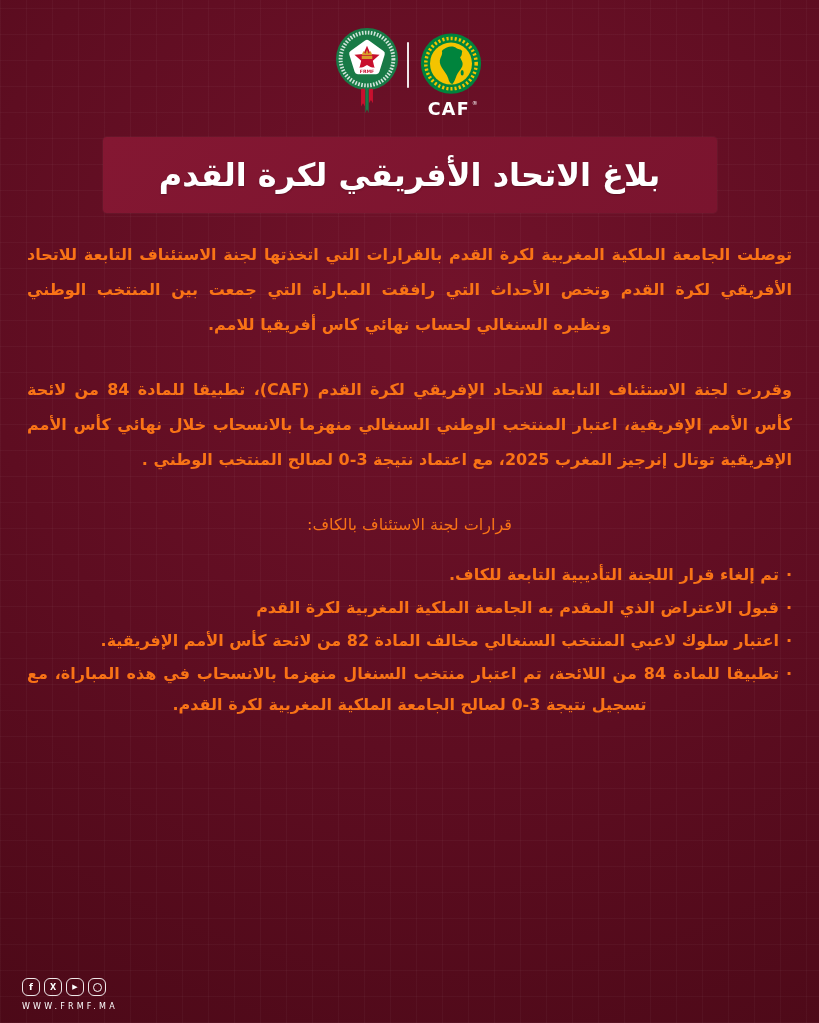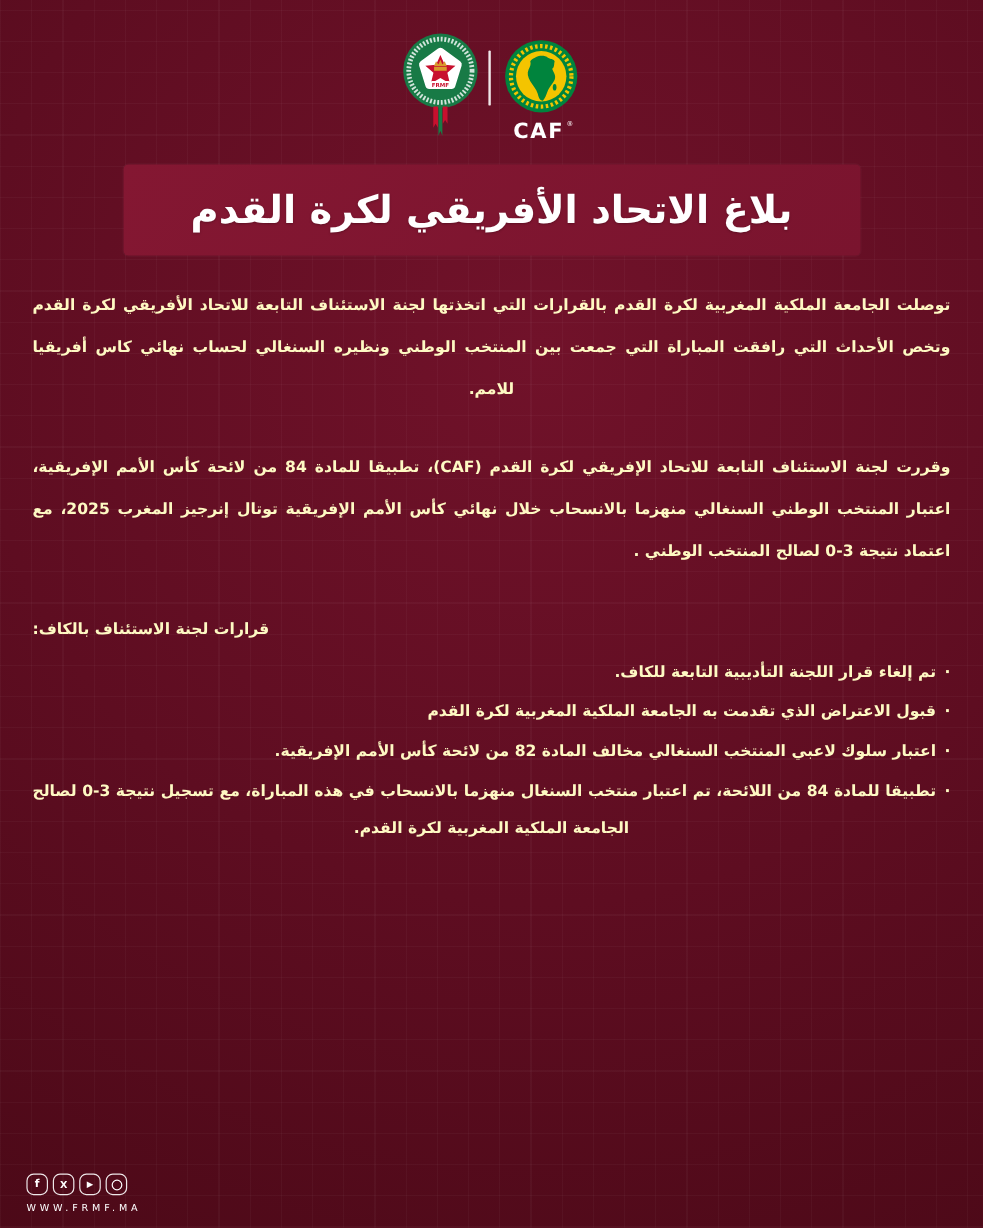--- a/index.html
+++ b/index.html
@@ -26,29 +26,29 @@
     display:flex;align-items:center;justify-content:center;
     box-shadow:0 0 0 1px rgba(255,255,255,0.03);
   }
   .title-banner h1{
     margin:16px;font-size:32px;font-weight:800;color:#fff;letter-spacing:0;
     text-shadow:0 1px 2px rgba(0,0,0,0.25);
   }
   .content{
     direction:rtl;unicode-bidi:embed;
     margin:24px 27px 0;
-    font-size:13px;font-weight:700;color:#fef9c3;
+    font-size:16px;font-weight:700;color:#f97316;
   }
   .content p{
     margin:0 0 30px;line-height:35px;
     text-align:justify;
   }
   .last-center{text-align-last:center;}
   .decisions-heading{
-    margin:0;line-height:36px;text-align:left;font-weight:700;
+    margin:16px;line-height:36px;text-align:center;font-weight:400;
   }
   ul.decisions{
     list-style:none;margin:2px 0 0;padding:0;
   }
   ul.decisions li{
     line-height:31px;margin:0 0 2px;text-align:justify;
   }
   ul.decisions li .marker{margin-left:7px;}
   .footer{
     position:absolute;left:22px;bottom:12px;
@@ -103,21 +103,21 @@
 <section class="title-banner">
   <h1>بلاغ الاتحاد الأفريقي لكرة القدم</h1>
 </section>
 
 <main class="content">
   <p class="last-center">توصلت الجامعة الملكية المغربية لكرة القدم بالقرارات التي اتخذتها لجنة الاستئناف التابعة للاتحاد الأفريقي لكرة القدم وتخص الأحداث التي رافقت المباراة التي جمعت بين المنتخب الوطني ونظيره السنغالي لحساب نهائي كاس أفريقيا للامم.</p>
   <p>وقررت لجنة الاستئناف التابعة للاتحاد الإفريقي لكرة القدم (CAF)، تطبيقا للمادة 84 من لائحة كأس الأمم الإفريقية، اعتبار المنتخب الوطني السنغالي منهزما بالانسحاب خلال نهائي كأس الأمم الإفريقية توتال إنرجيز المغرب 2025، مع اعتماد نتيجة 3-0 لصالح المنتخب الوطني .</p>
   <div class="decisions-heading">قرارات لجنة الاستئناف بالكاف:</div>
   <ul class="decisions">
       <li><span class="marker">·</span><span>تم إلغاء قرار اللجنة التأديبية التابعة للكاف.</span></li>
-      <li><span class="marker">·</span><span>قبول الاعتراض الذي تقدمت به الجامعة الملكية المغربية لكرة القدم</span></li>
+      <li><span class="marker">·</span><span>قبول الاعتراض الذي المقدم به الجامعة الملكية المغربية لكرة القدم</span></li>
       <li><span class="marker">·</span><span>اعتبار سلوك لاعبي المنتخب السنغالي مخالف المادة 82 من لائحة كأس الأمم الإفريقية.</span></li>
       <li class="last-center"><span class="marker">·</span><span>تطبيقا للمادة 84 من اللائحة، تم اعتبار منتخب السنغال منهزما بالانسحاب في هذه المباراة، مع تسجيل نتيجة 3-0 لصالح الجامعة الملكية المغربية لكرة القدم.</span></li>
     </ul>
 </main>
 
 <footer class="footer">
   <div class="social-row">
       <span class="social-tile">f</span>
       <span class="social-tile" style="font-size: 8px;">X</span>
       <span class="social-tile glyph-play" style="font-size: 7px;">▶</span>

